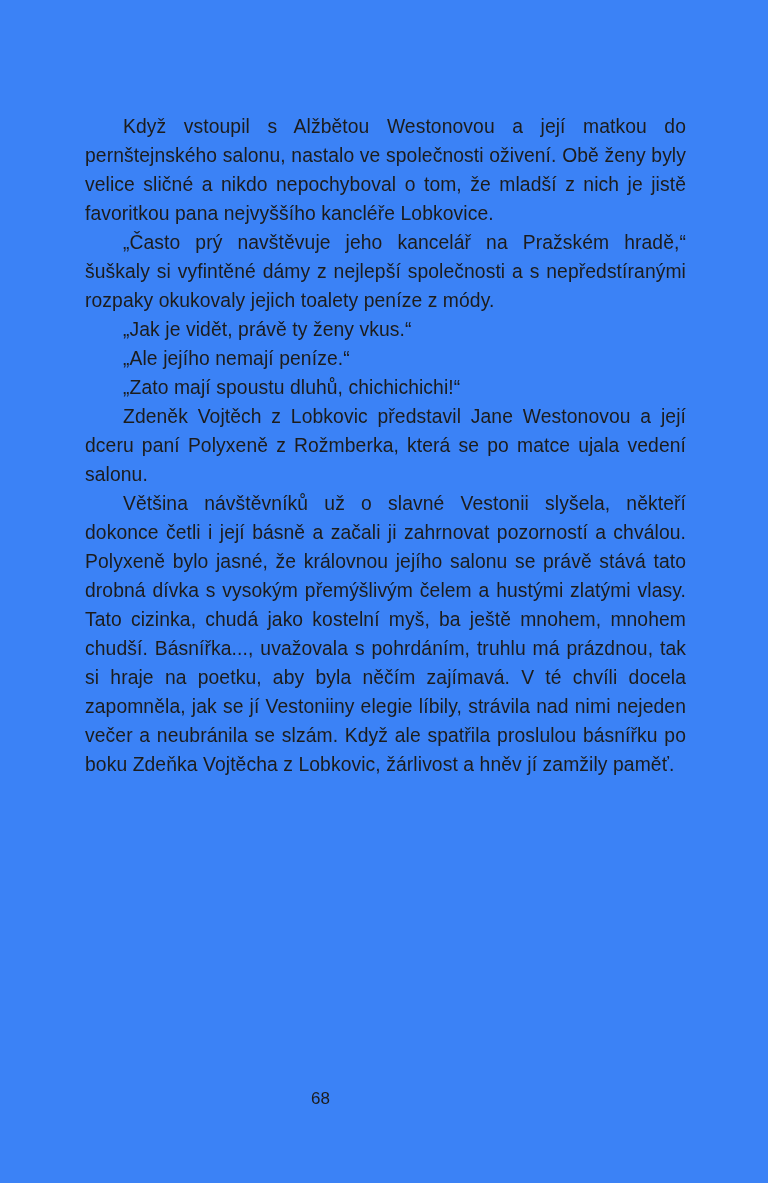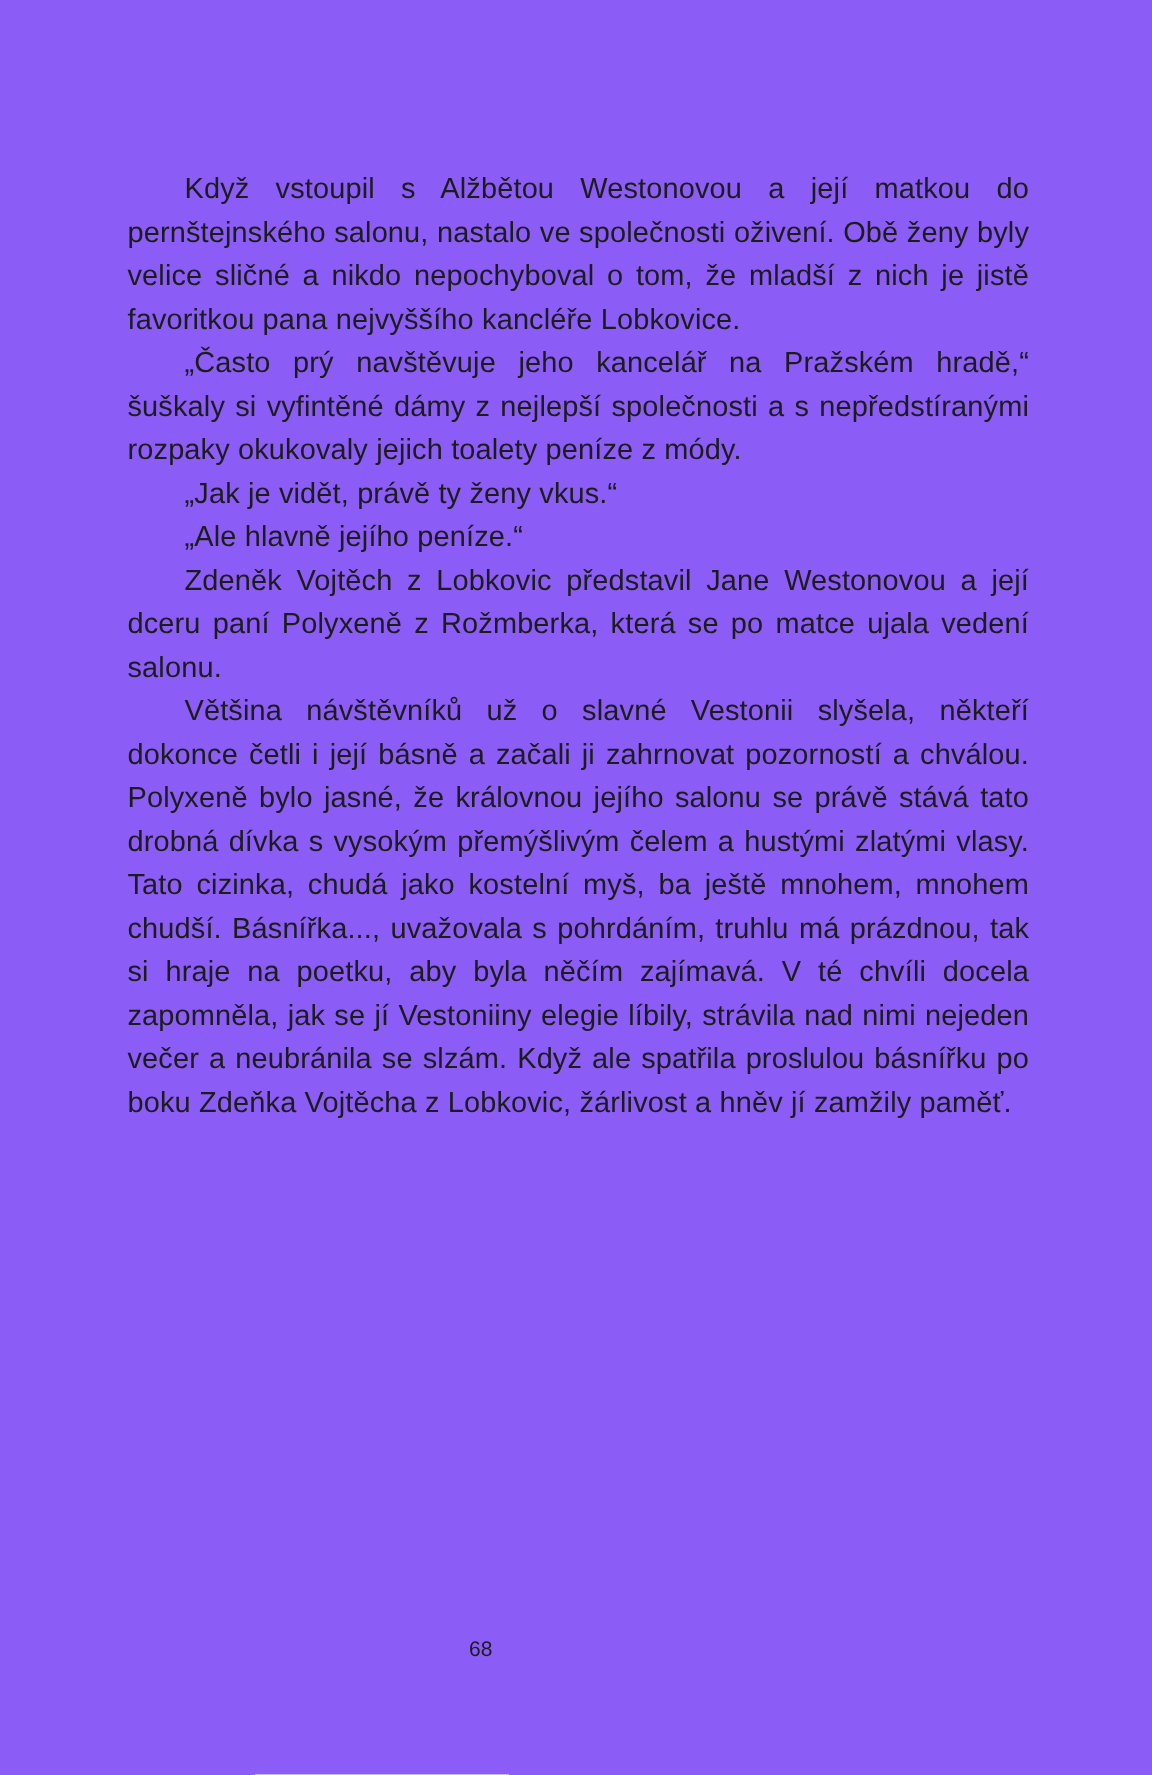--- a/index.html
+++ b/index.html
@@ -4,21 +4,21 @@
 <style>
   html, body {
     margin: 0;
     padding: 0;
     background: #ffffff;
   }
   .book-page {
     position: relative;
     width: 768px;
     height: 1183px;
-    background: #8b5cf6;
+    background: #3b82f6;
     color: #1c1c1c;
     font-family: "Liberation Sans", "DejaVu Sans", sans-serif;
     overflow: hidden;
     box-sizing: border-box;
   }
   .text-block {
     position: absolute;
     top: 112px;
     left: 85px;
     width: 601px;
@@ -32,31 +32,32 @@
     text-indent: 38px;
     -webkit-hyphens: auto;
     hyphens: auto;
   }
   .page-number {
     position: absolute;
     top: 1087px;
     left: 0;
     width: 641px;
     text-align: center;
-    font-size: 14px;
+    font-size: 17px;
     line-height: 24px;
     color: #1c1c1c;
   }
 </style>
 </head>
 <body>
 
 <div class="book-page" lang="cs">
   <div class="text-block">
     <p>Když vstoupil s Alžbětou Westonovou a její matkou do pernštejnského salonu, nastalo ve společnosti oživení. Obě ženy byly velice sličné a nikdo nepochyboval o tom, že mladší z nich je jistě favoritkou pana nejvyššího kancléře Lobkovice.</p>
     <p>„Často prý navštěvuje jeho kancelář na Pražském hradě,“ šuškaly si vyfintěné dámy z nejlepší společnosti a s nepředstíranými rozpaky okukovaly jejich toalety peníze z módy.</p>
     <p>„Jak je vidět, právě ty ženy vkus.“</p>
-    <p>„Ale hlavně jejího peníze.“</p>
+    <p>„Ale jejího nemají peníze.“</p>
+    <p>„Zato mají spoustu dluhů, chichichichi!“</p>
     <p>Zdeněk Vojtěch z Lobkovic představil Jane Westonovou a její dceru paní Polyxeně z Rožmberka, která se po matce ujala vedení salonu.</p>
     <p>Většina návštěvníků už o slavné Vestonii slyšela, někteří dokonce četli i její básně a začali ji zahrnovat pozorností a chválou. Polyxeně bylo jasné, že královnou jejího salonu se právě stává tato drobná dívka s vysokým přemýšlivým čelem a hustými zlatými vlasy. Tato cizinka, chudá jako kostelní myš, ba ještě mnohem, mnohem chudší. Básnířka..., uvažovala s pohrdáním, truhlu má prázdnou, tak si hraje na poetku, aby byla něčím zajímavá. V té chvíli docela zapomněla, jak se jí Vestoniiny elegie líbily, strávila nad nimi nejeden večer a neubránila se slzám. Když ale spatřila proslulou básnířku po boku Zdeňka Vojtěcha z Lobkovic, žárlivost a hněv jí zamžily paměť.</p>
   </div>
   <div class="page-number">68</div>
 </div>
 
 </body></html>

